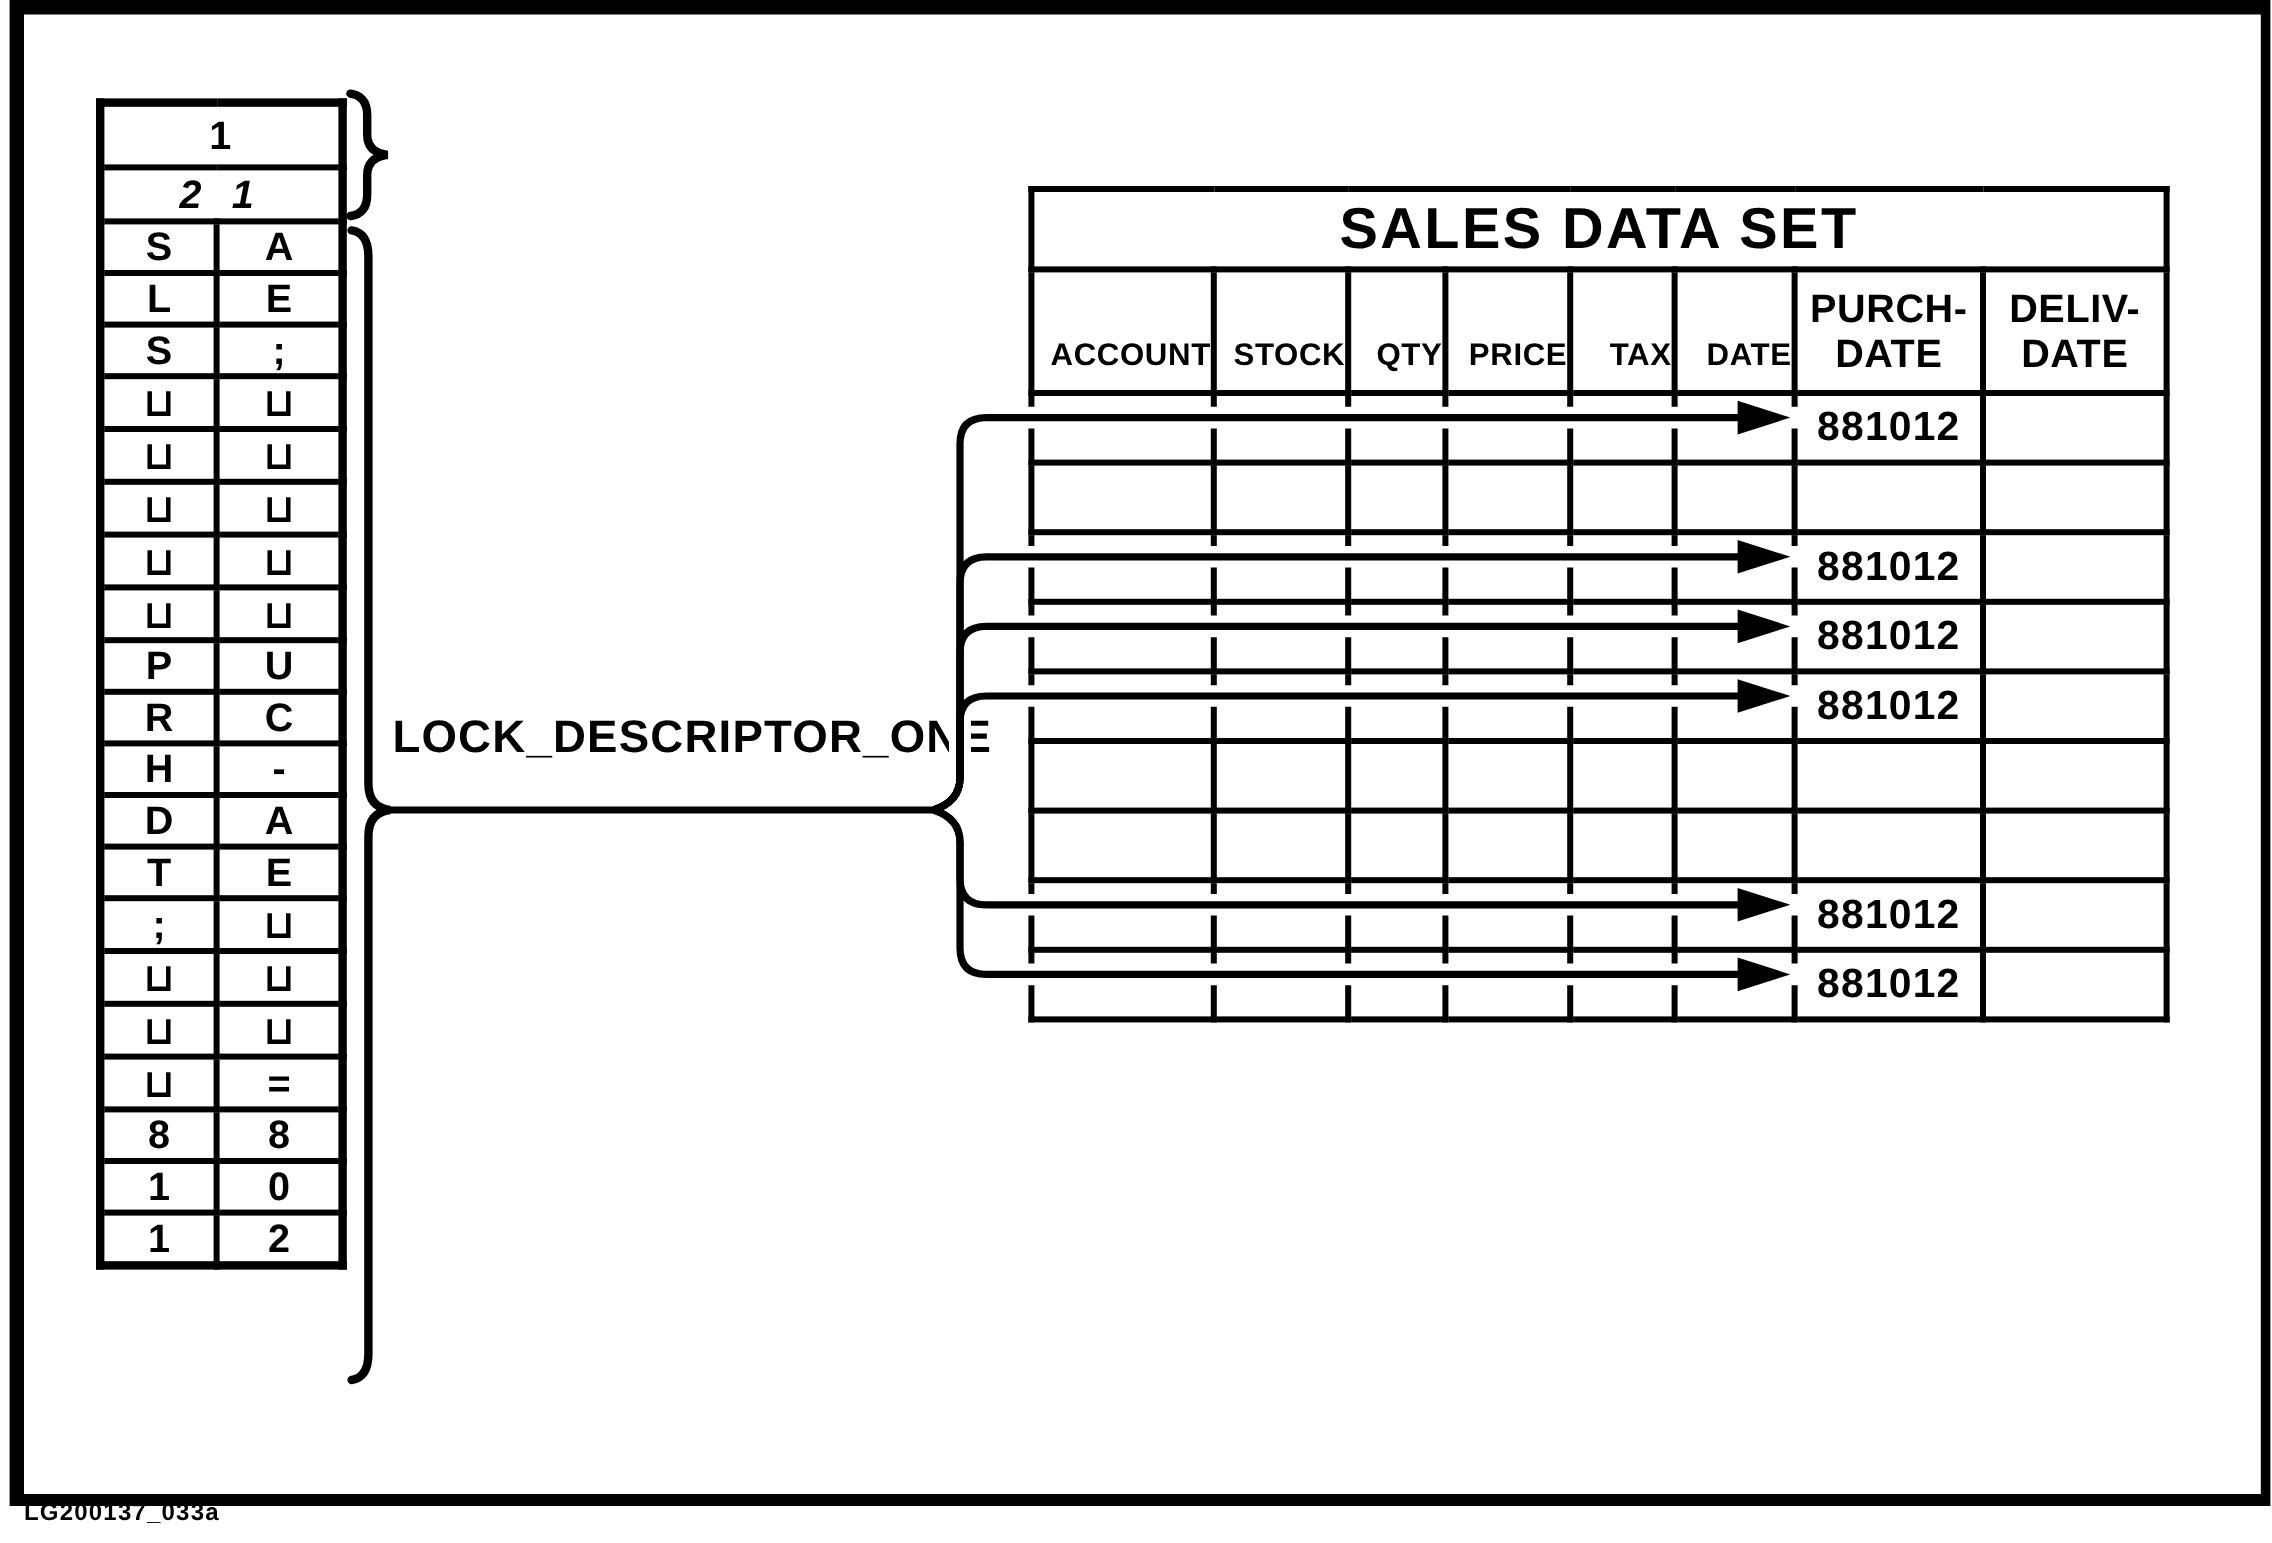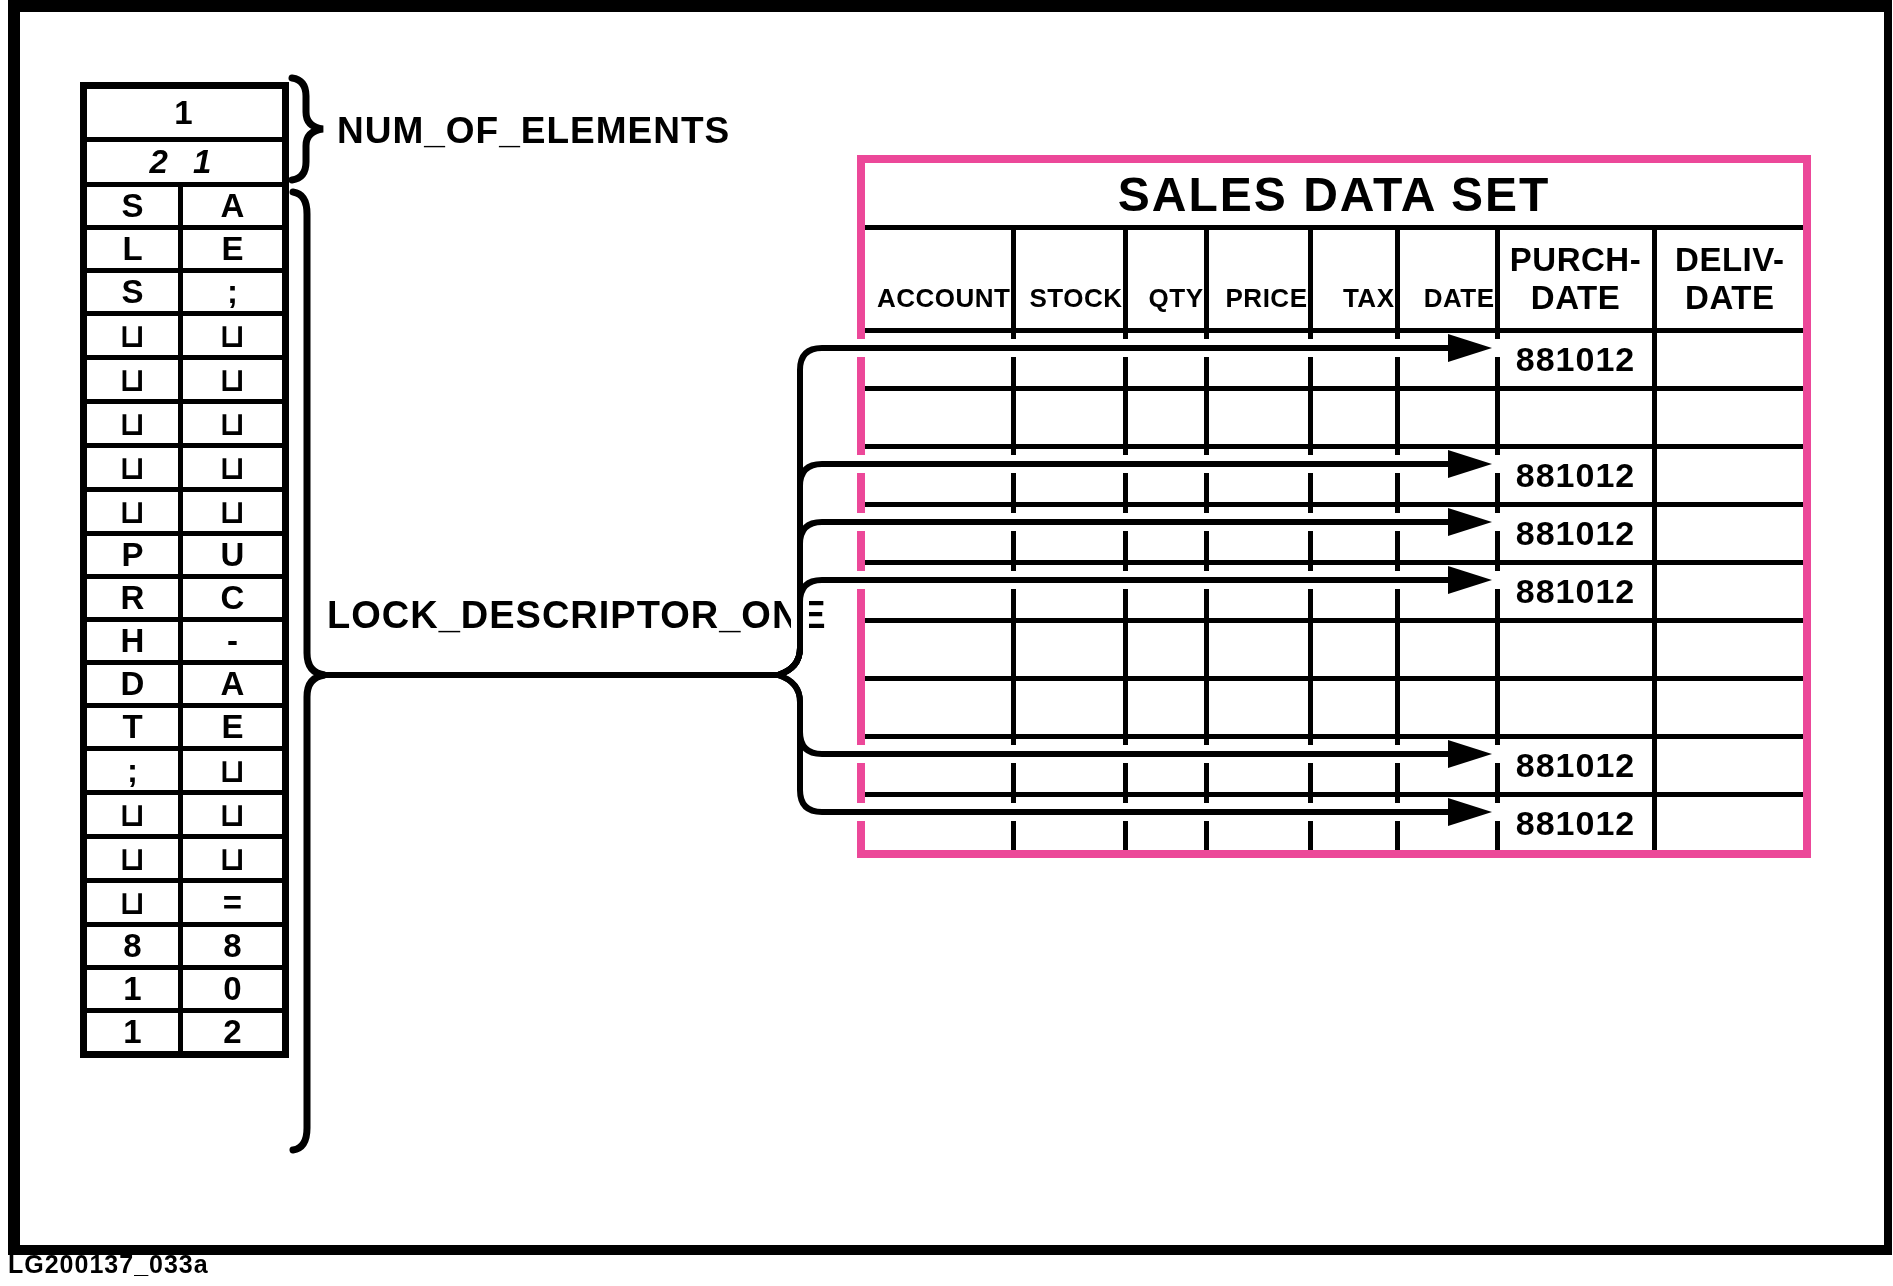--- a/index.html
+++ b/index.html
@@ -13,33 +13,33 @@
   table.desc{position:absolute;left:80px;top:82px;border-collapse:collapse;
              table-layout:fixed;border:7px solid #000;}
   table.desc td{border:5px solid #000;text-align:center;vertical-align:middle;
                 font-size:33px;font-weight:bold;padding:0;
                 font-family:"Liberation Sans","DejaVu Sans",sans-serif;}
   table.desc tr.dr1 td{height:48px;letter-spacing:2px;}
   table.desc tr.dr2 td{height:40px;letter-spacing:8px;font-style:italic;}
   table.desc tr.dp td{height:38px;}
   
   table.sales{position:absolute;left:857px;top:155px;border-collapse:collapse;
-              table-layout:fixed;border:8px solid #ec4899;}
+              table-layout:fixed;border:4px solid #ec4899;}
   table.sales td{border:5px solid #000;padding:0;vertical-align:middle;text-align:center;
                  font-weight:bold;font-family:"Liberation Sans","DejaVu Sans",sans-serif;}
   table.sales td.title-cell{height:62px;font-size:48px;letter-spacing:2px;}
   table.sales tr.head-row td{height:84px;font-size:26px;letter-spacing:0.5px;}
   table.sales tr.head-row td.one-line{vertical-align:bottom;padding-bottom:14px;text-align:right;}
   table.sales tr.head-row td.two-line{vertical-align:middle;font-size:33px;line-height:1.15;}
   table.sales tr.body-row td{height:53px;font-size:34px;letter-spacing:1px;}
   
   .lbl{position:absolute;white-space:nowrap;font-weight:bold;}
   #lbl-num{left:337px;top:110px;font-size:37px;letter-spacing:1px;}
   #lbl-lock{left:327px;top:594px;font-size:38px;letter-spacing:1px;}
-  #footer-label{position:absolute;left:8px;top:1250px;font-size:25px;letter-spacing:1px;}
+  #footer-label{position:absolute;left:20px;top:1250px;font-size:20px;letter-spacing:1px;}
   
   #overlay{position:absolute;left:0;top:0;width:1893px;height:1286px;pointer-events:none;}
   .ink{stroke:#000;fill:none;stroke-width:6;}
   .brace{stroke:#000;fill:none;stroke-width:7;stroke-linecap:round;}
   .halo{stroke:#fff;fill:none;stroke-width:18;}
   .head{fill:#000;stroke:none;}
 </style>
 </head>
 <body>
 
@@ -134,21 +134,20 @@
           <td>1</td>
           <td>0</td>
         </tr>
       <tr class="dp">
           <td>1</td>
           <td>2</td>
         </tr>
     </tbody>
   </table>
 
-  <div class="lbl" id="lbl-num">NUM_OF_ELEMENTS</div>
   <div class="lbl" id="lbl-lock">LOCK_DESCRIPTOR_ONE</div>
 
   <table class="sales">
     <colgroup>
       <col style="width:152px">
         <col style="width:112px">
         <col style="width:81px">
         <col style="width:104px">
       <col style="width:87px">
         <col style="width:100px">

